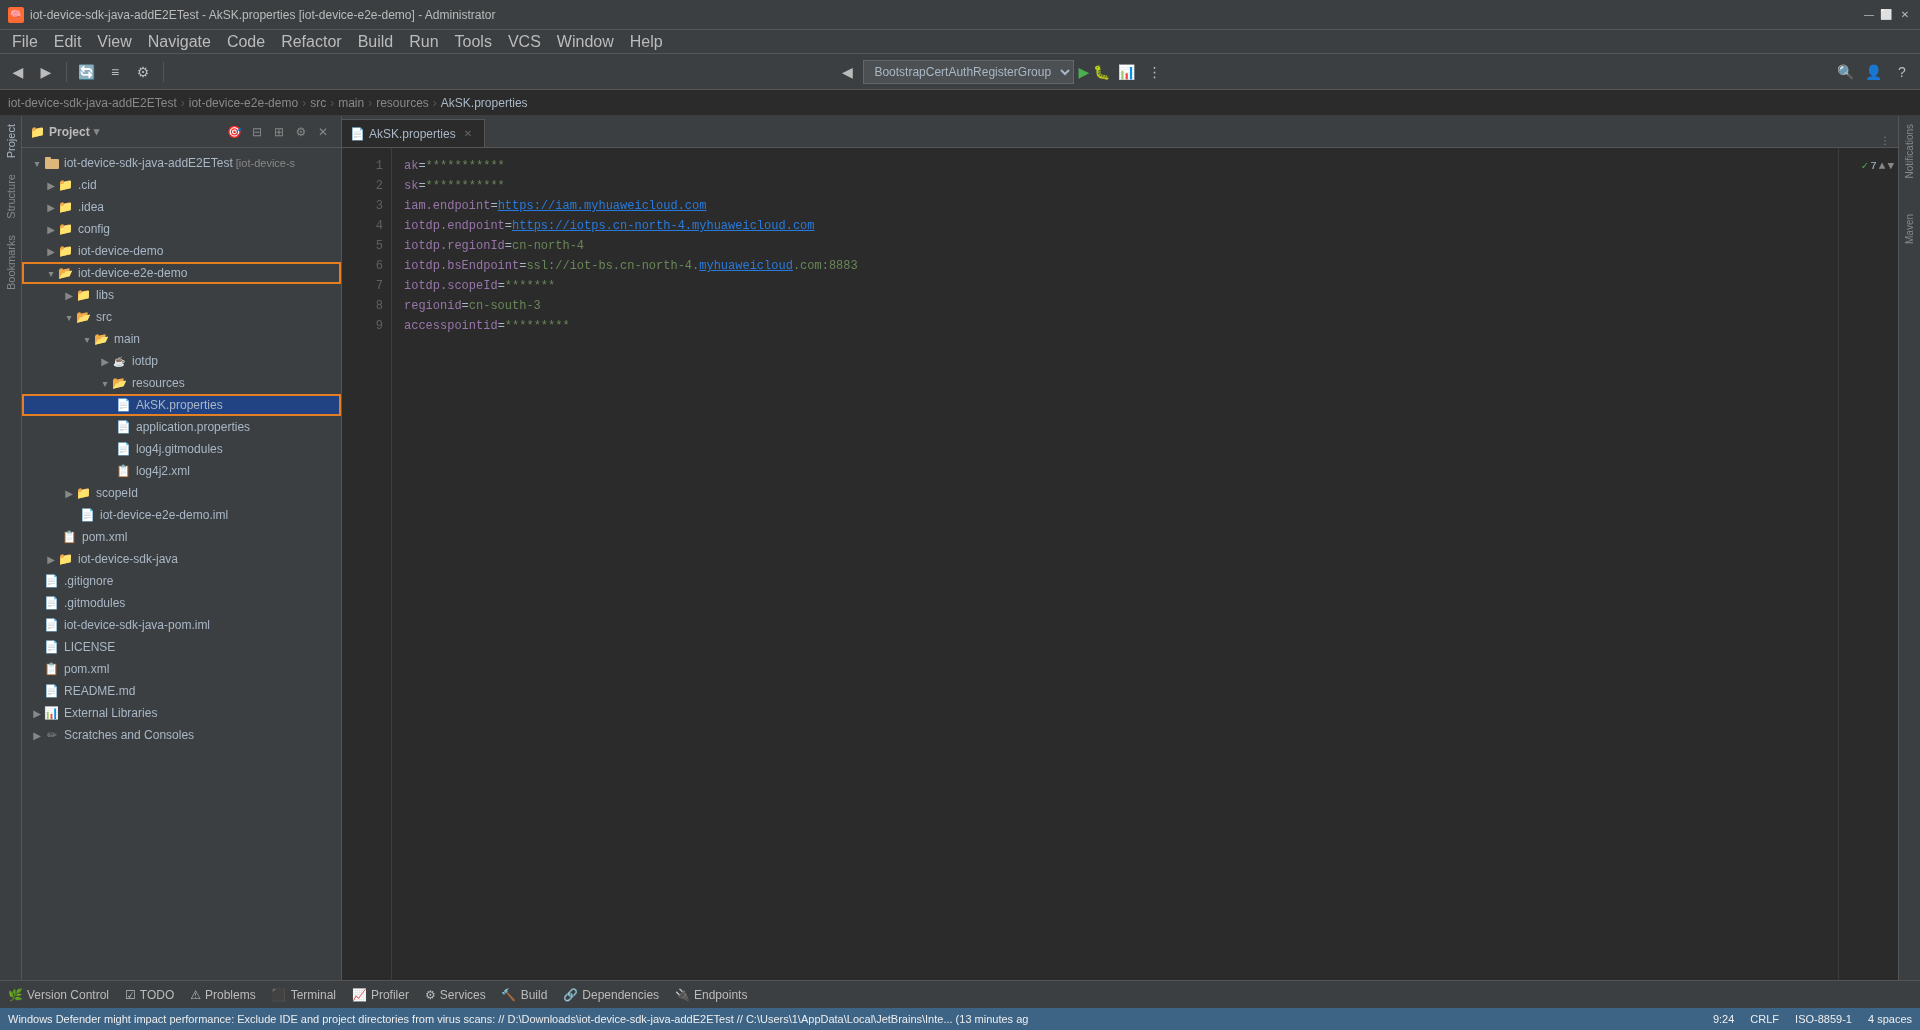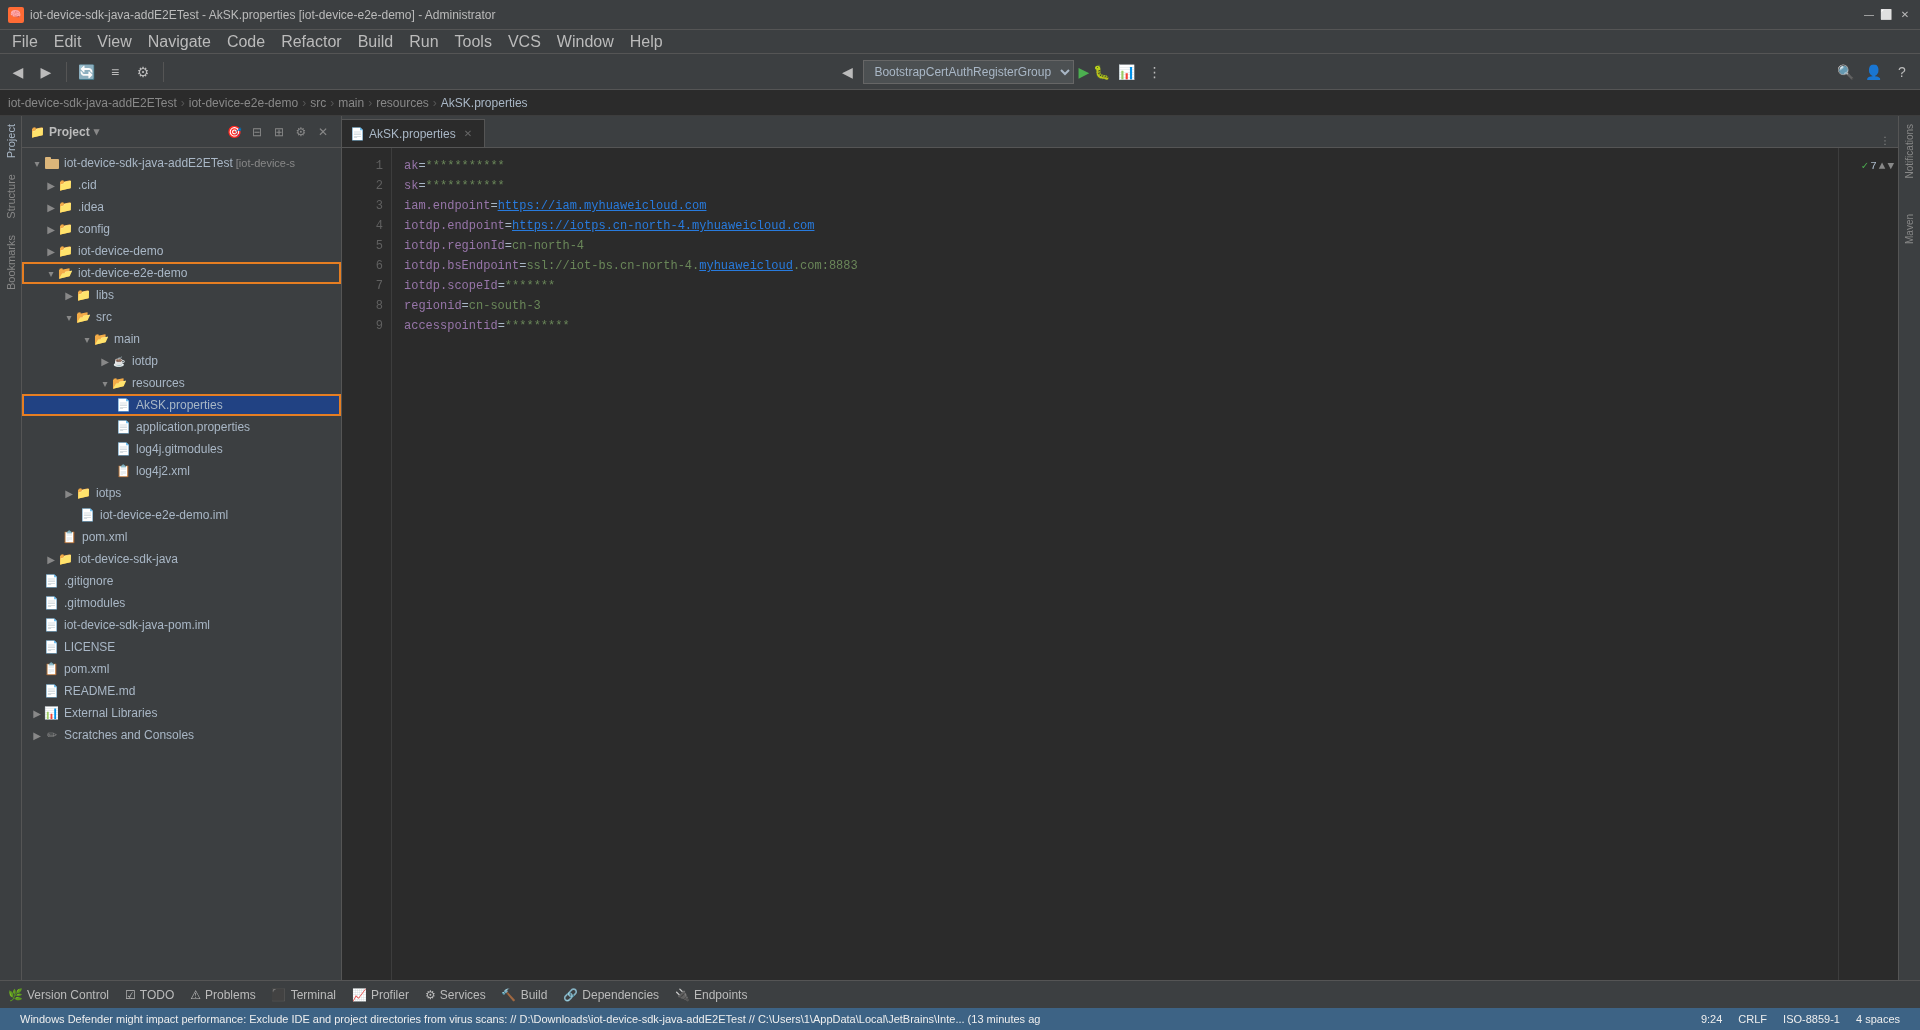--- a/index.html
+++ b/index.html
@@ -332,21 +332,21 @@
       color: #bbbbbb;
       cursor: pointer;
     }
 
     
     #status-bar {
       height: 22px;
       background: #3d6385;
       display: flex;
       align-items: center;
-      padding: 0 20px;
+      padding: 0 8px;
       flex-shrink: 0;
       font-family: sans-serif;
       font-size: 11px;
       color: #eee;
       justify-content: space-between;
     }
     .status-left { flex: 1; overflow: hidden; white-space: nowrap; }
     .status-right { display: flex; gap: 16px; white-space: nowrap; }
 
     
@@ -613,21 +613,21 @@
         <span class="tree-indent" style="width:90px;"></span>
         <span class="tree-arrow" style="width:0px;"></span>
         <span class="tree-icon" style="color:#a67c52;">📋</span>
         <span>log4j2.xml</span>
       </div>
 
       <div class="tree-item">
         <span class="tree-indent" style="width:36px;"></span>
         <span class="tree-arrow">▶</span>
         <span class="tree-icon icon-folder">📁</span>
-        <span>iotps</span>
+        <span>scopeId</span>
       </div>
 
       <div class="tree-item">
         <span class="tree-indent" style="width:54px;"></span>
         <span class="tree-arrow" style="width:0px;"></span>
         <span class="tree-icon" style="color:#888;">📄</span>
         <span>iot-device-e2e-demo.iml</span>
       </div>
 
       <div class="tree-item">

